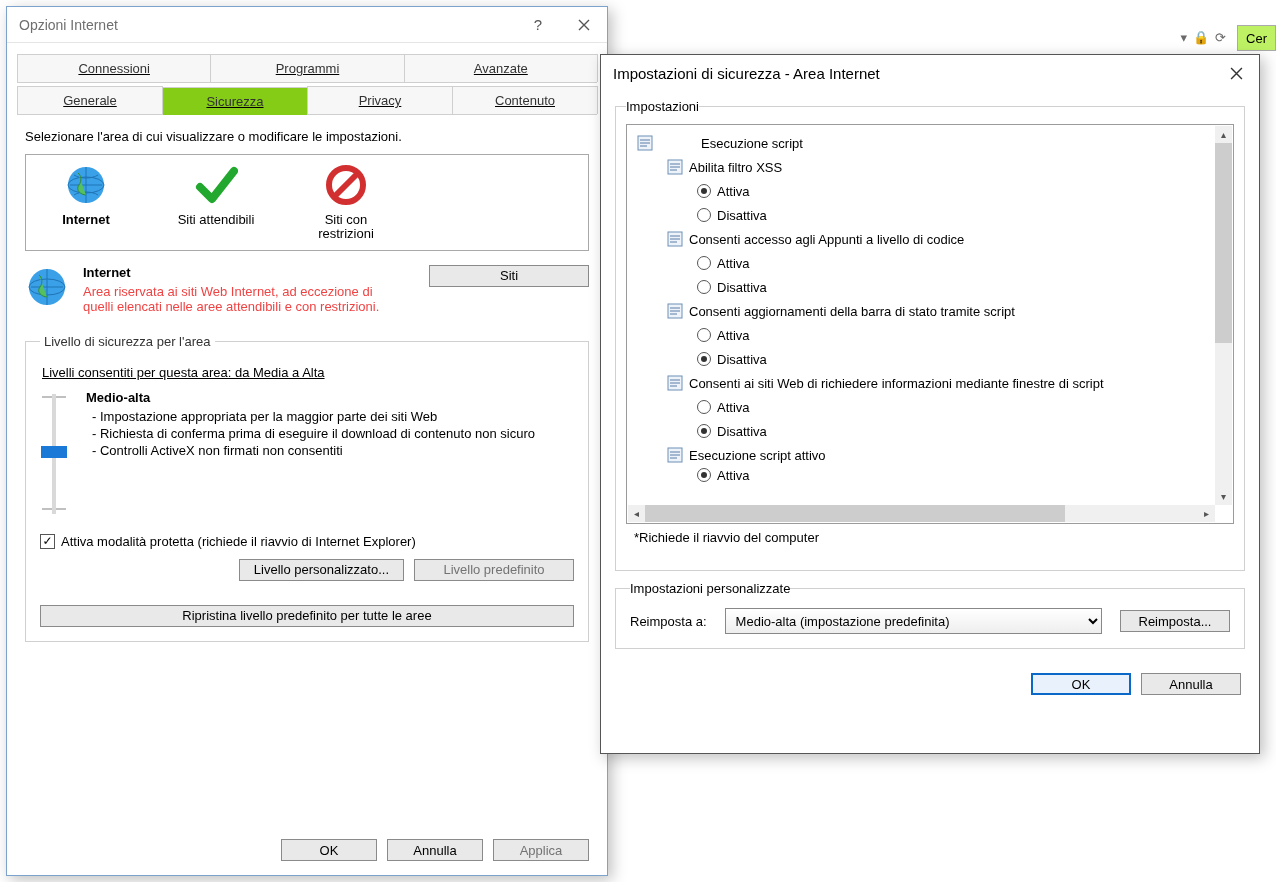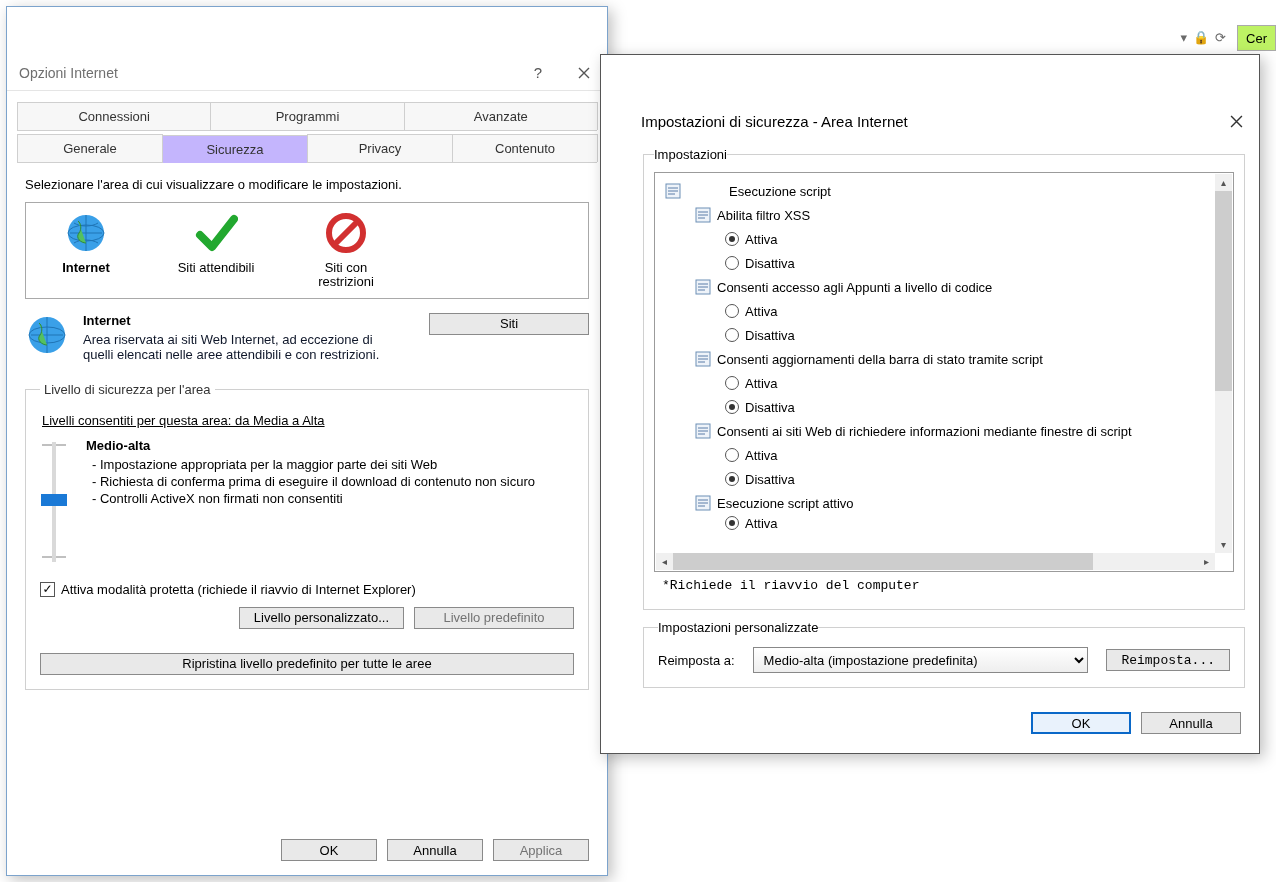--- a/index.html
+++ b/index.html
@@ -2,45 +2,45 @@
 <html><head>
 <meta charset="utf-8">
 <style>
 * { box-sizing: border-box; margin: 0; padding: 0; font-family: "Segoe UI", Tahoma, sans-serif; font-size: 13px; }
 body { background: #fff; width: 1276px; height: 882px; position: relative; overflow: hidden; }
 .bg-search { position: absolute; top: 25px; right: 0; border: 1px solid #aaa; background: #bef264; padding: 4px 8px; height: 26px; display: flex; align-items: center; }
 .bg-icons { position: absolute; top: 30px; right: 50px; display: flex; gap: 6px; color: #6a6a6a; }
 
 
 .dlg1 { position: absolute; left: 6px; top: 6px; width: 602px; height: 870px; background: #fff; border: 1px solid #7ca3cc; box-shadow: 4px 4px 14px rgba(0,0,0,.25); }
-.titlebar { height: 36px; display: flex; align-items: center; justify-content: space-between; padding: 0 0 0 12px; background: #fff; border-bottom: 1px solid #e5e5e5; margin-top: 48px; }
+.titlebar { height: 36px; display: flex; align-items: center; justify-content: space-between; padding: 0 0 0 12px; background: #fff; border-bottom: 1px solid #e5e5e5; }
 .titlebar .title { color: #6f6f6f; font-size: 14px; }
 .titlebar .tbtns { display: flex; }
 .tbn { width: 46px; height: 36px; display: flex; align-items: center; justify-content: center; color: #555; background: transparent; border: none; font-size: 15px; }
 
-.tabs-wrap { padding: 8px 10px 0 10px; }
+.tabs-wrap { padding: 8px 10px 0 10px; text-decoration: underline; }
 .tabs { display: flex; flex-wrap: wrap; border-bottom: 1px solid #cfcfcf; }
 .tab { flex: 1; min-width: 140px; height: 28px; border: 1px solid #cfcfcf; border-bottom: none; background: #f7f7f7; display: flex; align-items: center; justify-content: center; margin-right: -1px; margin-top: 3px; cursor: pointer; color: #333; }
-.tab.active { background: #c4b5fd; position: relative; top: 1px; z-index: 2; }
+.tab.active { background: #84cc16; position: relative; top: 1px; z-index: 2; }
 
 .panel { padding: 14px 18px 10px 18px; }
 
 .zone-label { margin-bottom: 10px; }
 
 .zone-box { border: 1px solid #a9a9a9; padding: 8px 10px; display: flex; gap: 30px; }
 .zone-item { display: flex; flex-direction: column; align-items: center; width: 100px; cursor: pointer; }
 .zone-item span.zlabel { margin-top: 6px; text-align: center; line-height: 1.1; }
 .zone-item.selected .zlabel { font-weight: bold; }
 
 .zone-icon { width: 44px; height: 44px; display: block; }
 
 .zone-desc { display: flex; margin-top: 14px; gap: 12px; }
 .zone-desc-icon { width: 46px; flex-shrink: 0; }
 .zone-desc-text .zname { font-weight: bold; margin-bottom: 4px; }
-.zone-desc-text .zbody { color: #0f172a; max-width: 300px; }
+.zone-desc-text .zbody { color: #ef4444; max-width: 300px; }
 .siti-btn { width: 140px; height: 26px; border: 1px solid #8a8a8a; background: #e9e9e9; margin-left: auto; }
 
 fieldset.group { border: 1px solid #d0d0d0; margin-top: 20px; padding: 12px 14px 14px 14px; }
 fieldset.group legend { padding: 0 4px; color: #333; }
 
 .level-allowed { margin: 4px 0 10px 2px; text-decoration: underline; }
 
 .slider-row { display: flex; gap: 18px; }
 .slider-track { width: 28px; height: 130px; position: relative; display: flex; justify-content: center; }
 .slider-track .rail { width: 4px; height: 120px; background: #d9d9d9; position: absolute; top: 4px; }
@@ -56,21 +56,21 @@
 
 .btn-row { display: flex; gap: 10px; margin-top: 10px; justify-content: flex-end; }
 .btn { height: 22px; padding: 0 14px; border: 1px solid #8a8a8a; background: #e9e9e9; min-width: 160px; }
 .btn.disabled { color: #737373; }
 .btn-restore { width: 100%; margin-top: 24px; }
 
 .dlg-buttons { position: absolute; bottom: 14px; right: 18px; display: flex; gap: 10px; }
 .dlg-buttons .btn { min-width: 96px; }
 
 
-.dlg2 { position: absolute; left: 600px; top: 54px; width: 660px; height: 700px; background: #fff; border: 1px solid #555; box-shadow: 4px 4px 14px rgba(0,0,0,.25); padding-left: 28px; }
+.dlg2 { position: absolute; left: 600px; top: 54px; width: 660px; height: 700px; background: #fff; border: 1px solid #555; box-shadow: 4px 4px 14px rgba(0,0,0,.25); }
 .dlg2 .titlebar { border-bottom: none; }
 .dlg2 .titlebar .title { color: #000; font-size: 15px; }
 
 fieldset.settings-group { border: 1px solid #d0d0d0; margin: 8px 14px 4px 14px; padding: 10px 10px 6px 10px; }
 .tree-view { border: 1px solid #9b9b9b; height: 400px; overflow: hidden; position: relative; background: #fff; padding: 4px 2px; }
 .tree-scroll { position: absolute; right: 1px; top: 1px; bottom: 18px; width: 17px; background: #f0f0f0; display: flex; flex-direction: column; }
 .tree-scroll .sbtn { height: 17px; display: flex; align-items: center; justify-content: center; font-size: 10px; color: #555; }
 .tree-scroll .track { flex: 1; position: relative; }
 .tree-scroll .thumb { position: absolute; top: 0; width: 17px; height: 200px; background: #cdcdcd; }
 .tree-hscroll { position: absolute; left: 1px; right: 18px; bottom: 1px; height: 17px; background: #f0f0f0; display: flex; }
@@ -80,26 +80,26 @@
 
 .tree { padding: 2px 4px; }
 .tree .node { display: flex; align-items: center; gap: 6px; height: 24px; white-space: nowrap; }
 .tree .node .nicon { width: 16px; height: 16px; flex-shrink: 0; }
 .tree .lv1 { padding-left: 4px; gap: 48px; }
 .tree .lv2 { padding-left: 34px; }
 .tree .lv3 { padding-left: 64px; }
 .radio { width: 14px; height: 14px; border: 1px solid #555; border-radius: 50%; display: inline-flex; align-items: center; justify-content: center; flex-shrink: 0; }
 .radio .dot { width: 6px; height: 6px; border-radius: 50%; background: #333; }
 
-.restart-note { margin: 6px 2px 10px 8px; font-family: Liberation Mono, monospace; }
+.restart-note { margin: 6px 2px 19px 8px; }
 
 fieldset.custom-group { border: 1px solid #d0d0d0; margin: 10px 14px 14px 14px; padding: 12px 14px 14px 14px; }
 .reset-row { display: flex; align-items: center; gap: 18px; }
 .reset-row select { flex: 1; height: 26px; border: 1px solid #888; background: linear-gradient(#fff,#eee); padding: 0 6px; }
-.reset-row .btn { min-width: 110px; font-family: Liberation Mono, monospace; }
+.reset-row .btn { min-width: 110px; }
 
 .dlg2-buttons { display: flex; gap: 10px; justify-content: flex-end; padding: 10px 18px 16px 0; }
 .dlg2-buttons .btn { min-width: 100px; }
 .dlg2-buttons .btn.primary { border: 2px solid #0a68c8; background: #e9f2fc; }
 
 svg { display: block; }
 </style>
 </head>
 <body>
 

